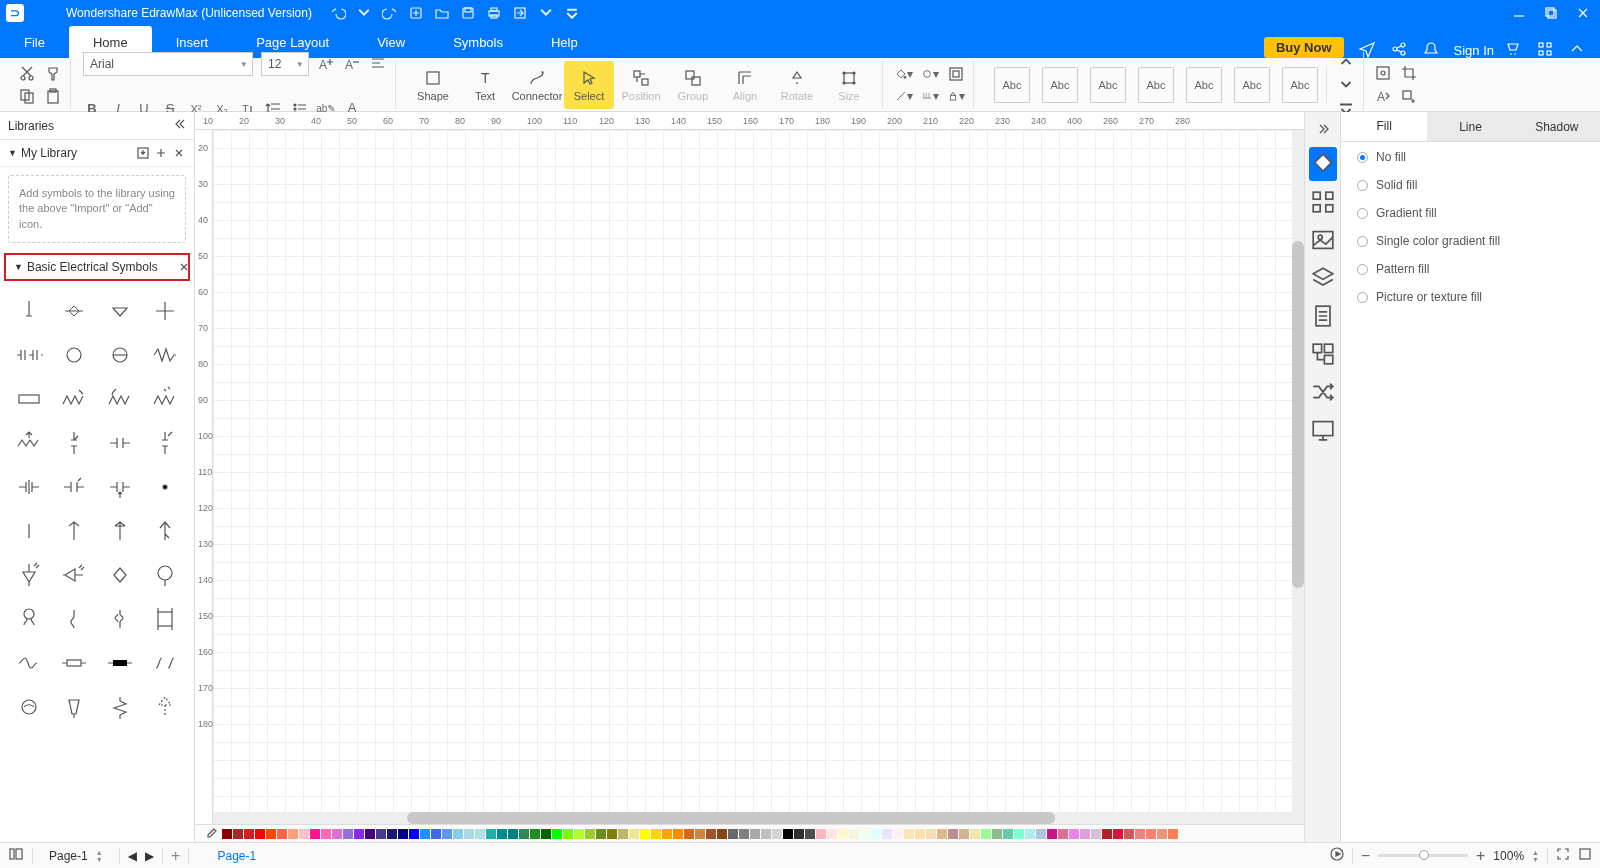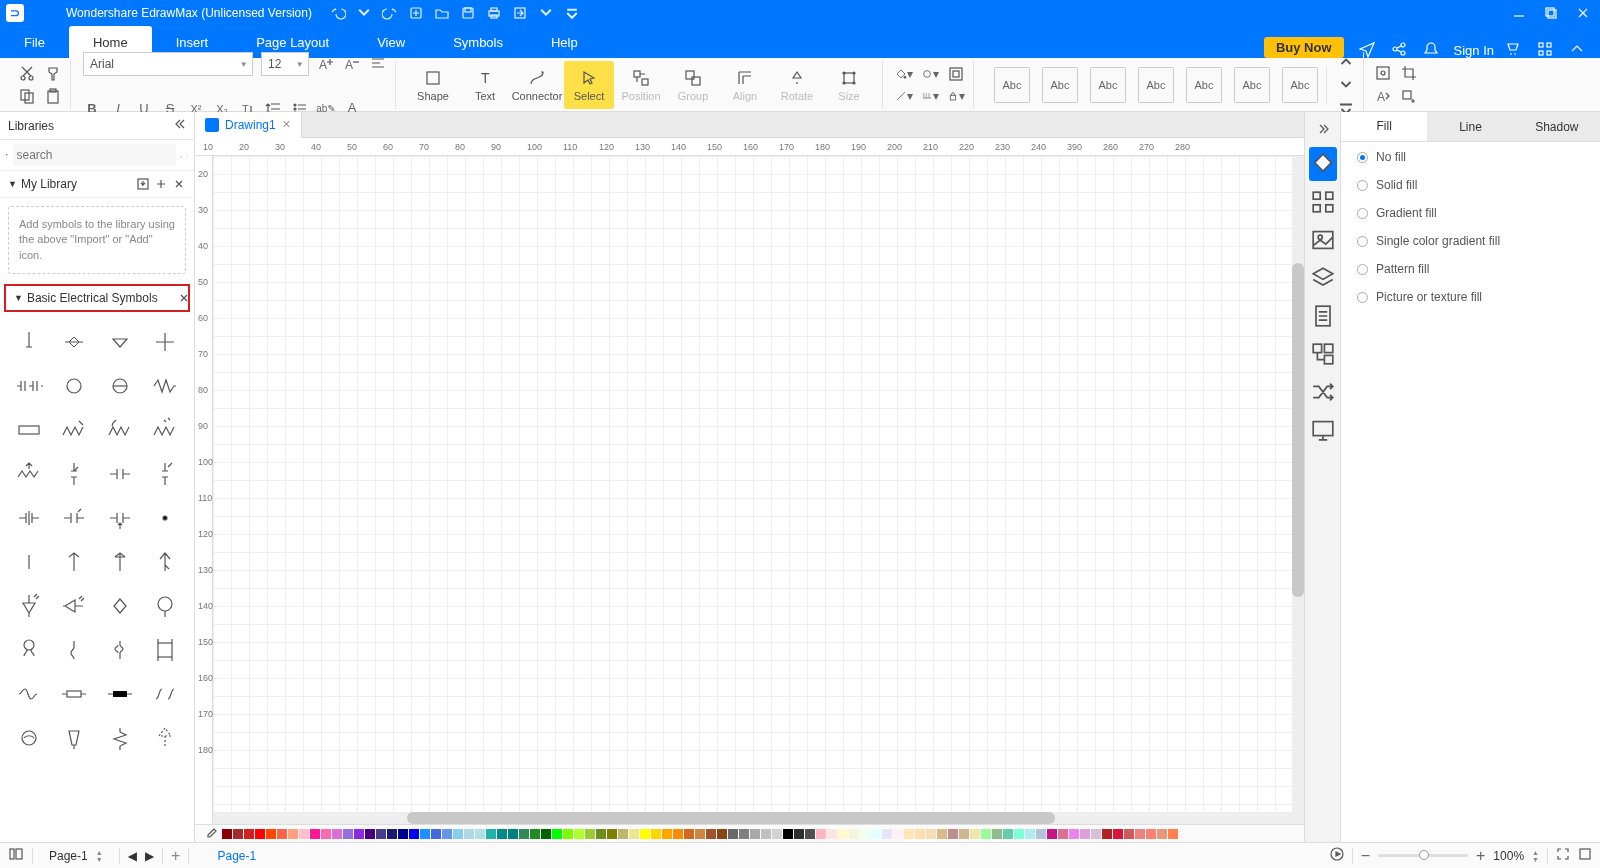--- a/index.html
+++ b/index.html
@@ -450,34 +450,20 @@
 
 <div class="body-area">
 
   <div class="leftpanel">
     <div class="lp-head">
       <span>Libraries</span>
       <span><svg width="14" height="14" viewBox="0 0 14 14">
             <path d="M8 3l-4 4 4 4M12 3l-4 4 4 4"></path>
           </svg></span>
     </div>
-    <div class="lp-search">
-      <span class="icon"><svg viewBox="0 0 18 18">
-            <rect x="2" y="4" width="10" height="8"></rect>
-            <path d="M4 6h6M4 8h6M14 6l-2 2 2 2"></path>
-          </svg></span>
-      <input placeholder="search" style="">
-      <span class="mag"><svg viewBox="0 0 16 16">
-            <circle cx="7" cy="7" r="4"></circle>
-            <path d="M10 10l4 4"></path>
-          </svg></span>
-      <span class="mag"><svg viewBox="0 0 16 16">
-            <path d="M3 4h10M5 8h6M7 12h2"></path>
-          </svg></span>
-    </div>
     <div class="lp-cat">
       <span style="font-size:9px">▼</span>
       <span>My Library</span>
       <span class="sp"></span>
       <span class="icb"><svg viewBox="0 0 14 14">
             <rect x="2" y="2" width="10" height="10"></rect>
             <path d="M7 4v4l2-2M7 8l-2-2"></path>
           </svg></span>
       <span class="icb"><svg viewBox="0 0 14 14">
             <path d="M7 3v8M3 7h8"></path>
@@ -700,27 +686,20 @@
         </div>
         <div class="s">
           <svg viewBox="0 0 30 30">
             <path d="M15 5l-6 8h12zM15 13v12" stroke-dasharray="2"></path>
           </svg>
         </div>
       </div>
   </div>
 
   <div class="center">
-    <div class="tabbar">
-      <div class="doctab">
-        <span class="dlogo"></span>
-        <span>Drawing1</span>
-        <span class="x">✕</span>
-      </div>
-    </div>
     <div class="ruler-h" id="rulerh">
         <span style="left: 8px;">10</span>
         <span style="left: 44px;">20</span>
         <span style="left: 80px;">30</span>
         <span style="left: 116px;">40</span>
         <span style="left: 152px;">50</span>
         <span style="left: 188px;">60</span>
         <span style="left: 224px;">70</span>
         <span style="left: 260px;">80</span>
         <span style="left: 296px;">90</span>
@@ -732,21 +711,21 @@
         <span style="left: 512px;">150</span>
         <span style="left: 548px;">160</span>
         <span style="left: 584px;">170</span>
         <span style="left: 620px;">180</span>
         <span style="left: 656px;">190</span>
         <span style="left: 692px;">200</span>
         <span style="left: 728px;">210</span>
         <span style="left: 764px;">220</span>
         <span style="left: 800px;">230</span>
         <span style="left: 836px;">240</span>
-        <span style="left: 872px;">390</span>
+        <span style="left: 872px;">400</span>
         <span style="left: 908px;">260</span>
         <span style="left: 944px;">270</span>
         <span style="left: 980px;">280</span>
       </div>
     <div class="canvas-wrap">
       <div class="ruler-v" id="rulerv">
           <span style="top: 18px;">20</span>
           <span style="top: 54px;">30</span>
           <span style="top: 90px;">40</span>
           <span style="top: 126px;">50</span>

